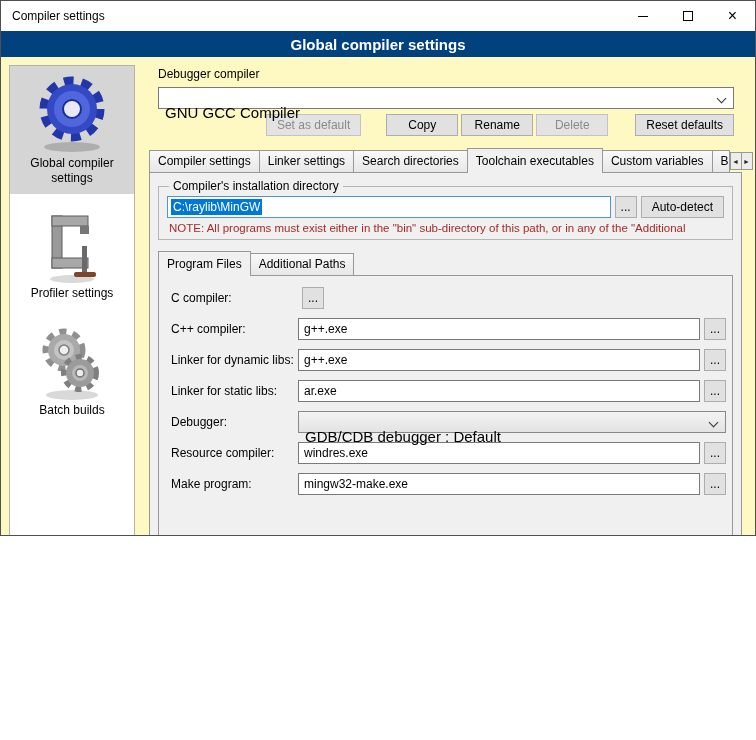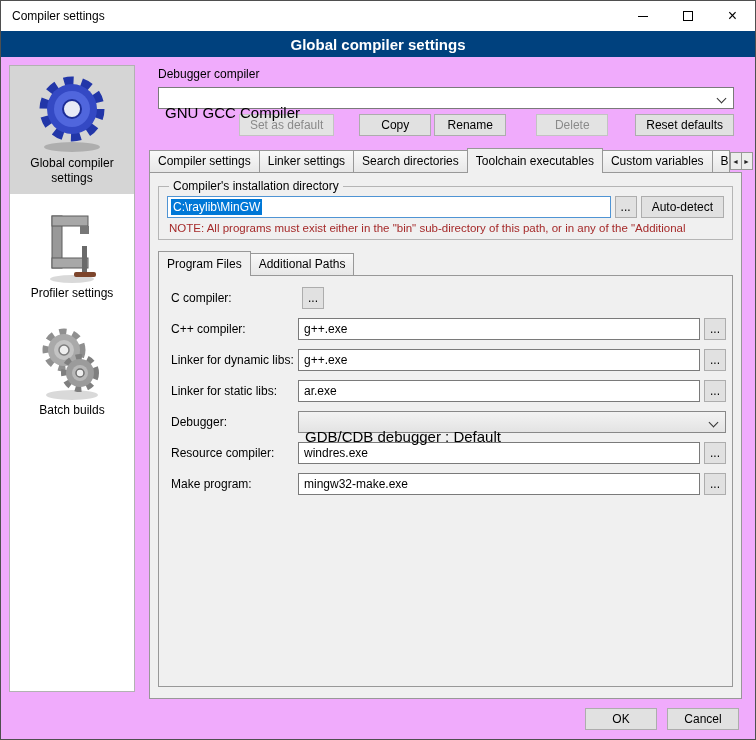--- a/index.html
+++ b/index.html
@@ -6,22 +6,22 @@
     --header-bg:#00417e;
     --header-fg:#ffffff;
     --selection:#0078d7;
     --note:#a52a2a;
     --disabled-text:#8a8a8a;
   }
   *{box-sizing:border-box; margin:0; padding:0;}
   html,body{width:756px;height:740px;}
   body{font-family:"Liberation Sans",sans-serif;}
   .window{
-    position:relative; width:756px; height:740px;
-    background:#f0abfc; border:1px solid #4f4f4f; overflow:hidden;
+    position:relative; width:756px; height:536px;
+    background:#fef9c3; border:1px solid #4f4f4f; overflow:hidden;
   }
   
   .titlebar{
     position:absolute; left:0; top:0; width:100%; height:30px;
     background:#ffffff; display:flex; align-items:center;
   }
   .titlebar .title{font-size:12px; color:#000; padding-left:11px; flex:1;}
   .win-controls{display:flex; height:30px;}
   .win-btn{width:45px; height:30px; display:flex; align-items:center; justify-content:center;}
   .glyph-min{display:block; width:10px; height:1px; background:#000;}
@@ -55,21 +55,21 @@
     position:absolute; right:8px; top:7px; width:7px; height:7px;
     border-right:1.5px solid #333; border-bottom:1.5px solid #333;
     transform:rotate(45deg);
   }
   .combo.gray{background:linear-gradient(#f3f3f3,#e3e3e3); border-color:#888;}
   .btn{
     height:22px; min-width:72px; padding:2px 10px;
     background:#e1e1e1; border:1px solid #adadad;
     font-family:"Liberation Sans",sans-serif; font-size:12px; color:#000;
   }
-  .btn.disabled{color:var(--disabled-text); border-color:#c3c3c3; background:#e3e3e3;margin-left:27px;}
+  .btn.disabled{color:var(--disabled-text); border-color:#c3c3c3; background:#e3e3e3;}
   .btn.browse{min-width:22px; width:22px; padding:0;}
   .btn-row{
     display:flex; justify-content:flex-end; gap:3px;
     width:576px; margin:5px 0 0 17px;
   }
   .btn-set{margin-right:22px; min-width:89px;}
   .btn-reset{margin-left:24px; min-width:88px;}
   
   .tabstrip{display:flex; align-items:flex-end; height:23px; position:relative; z-index:2;}
   .tabstrip.outer{margin:13px 0 0 8px; width:593px;}

